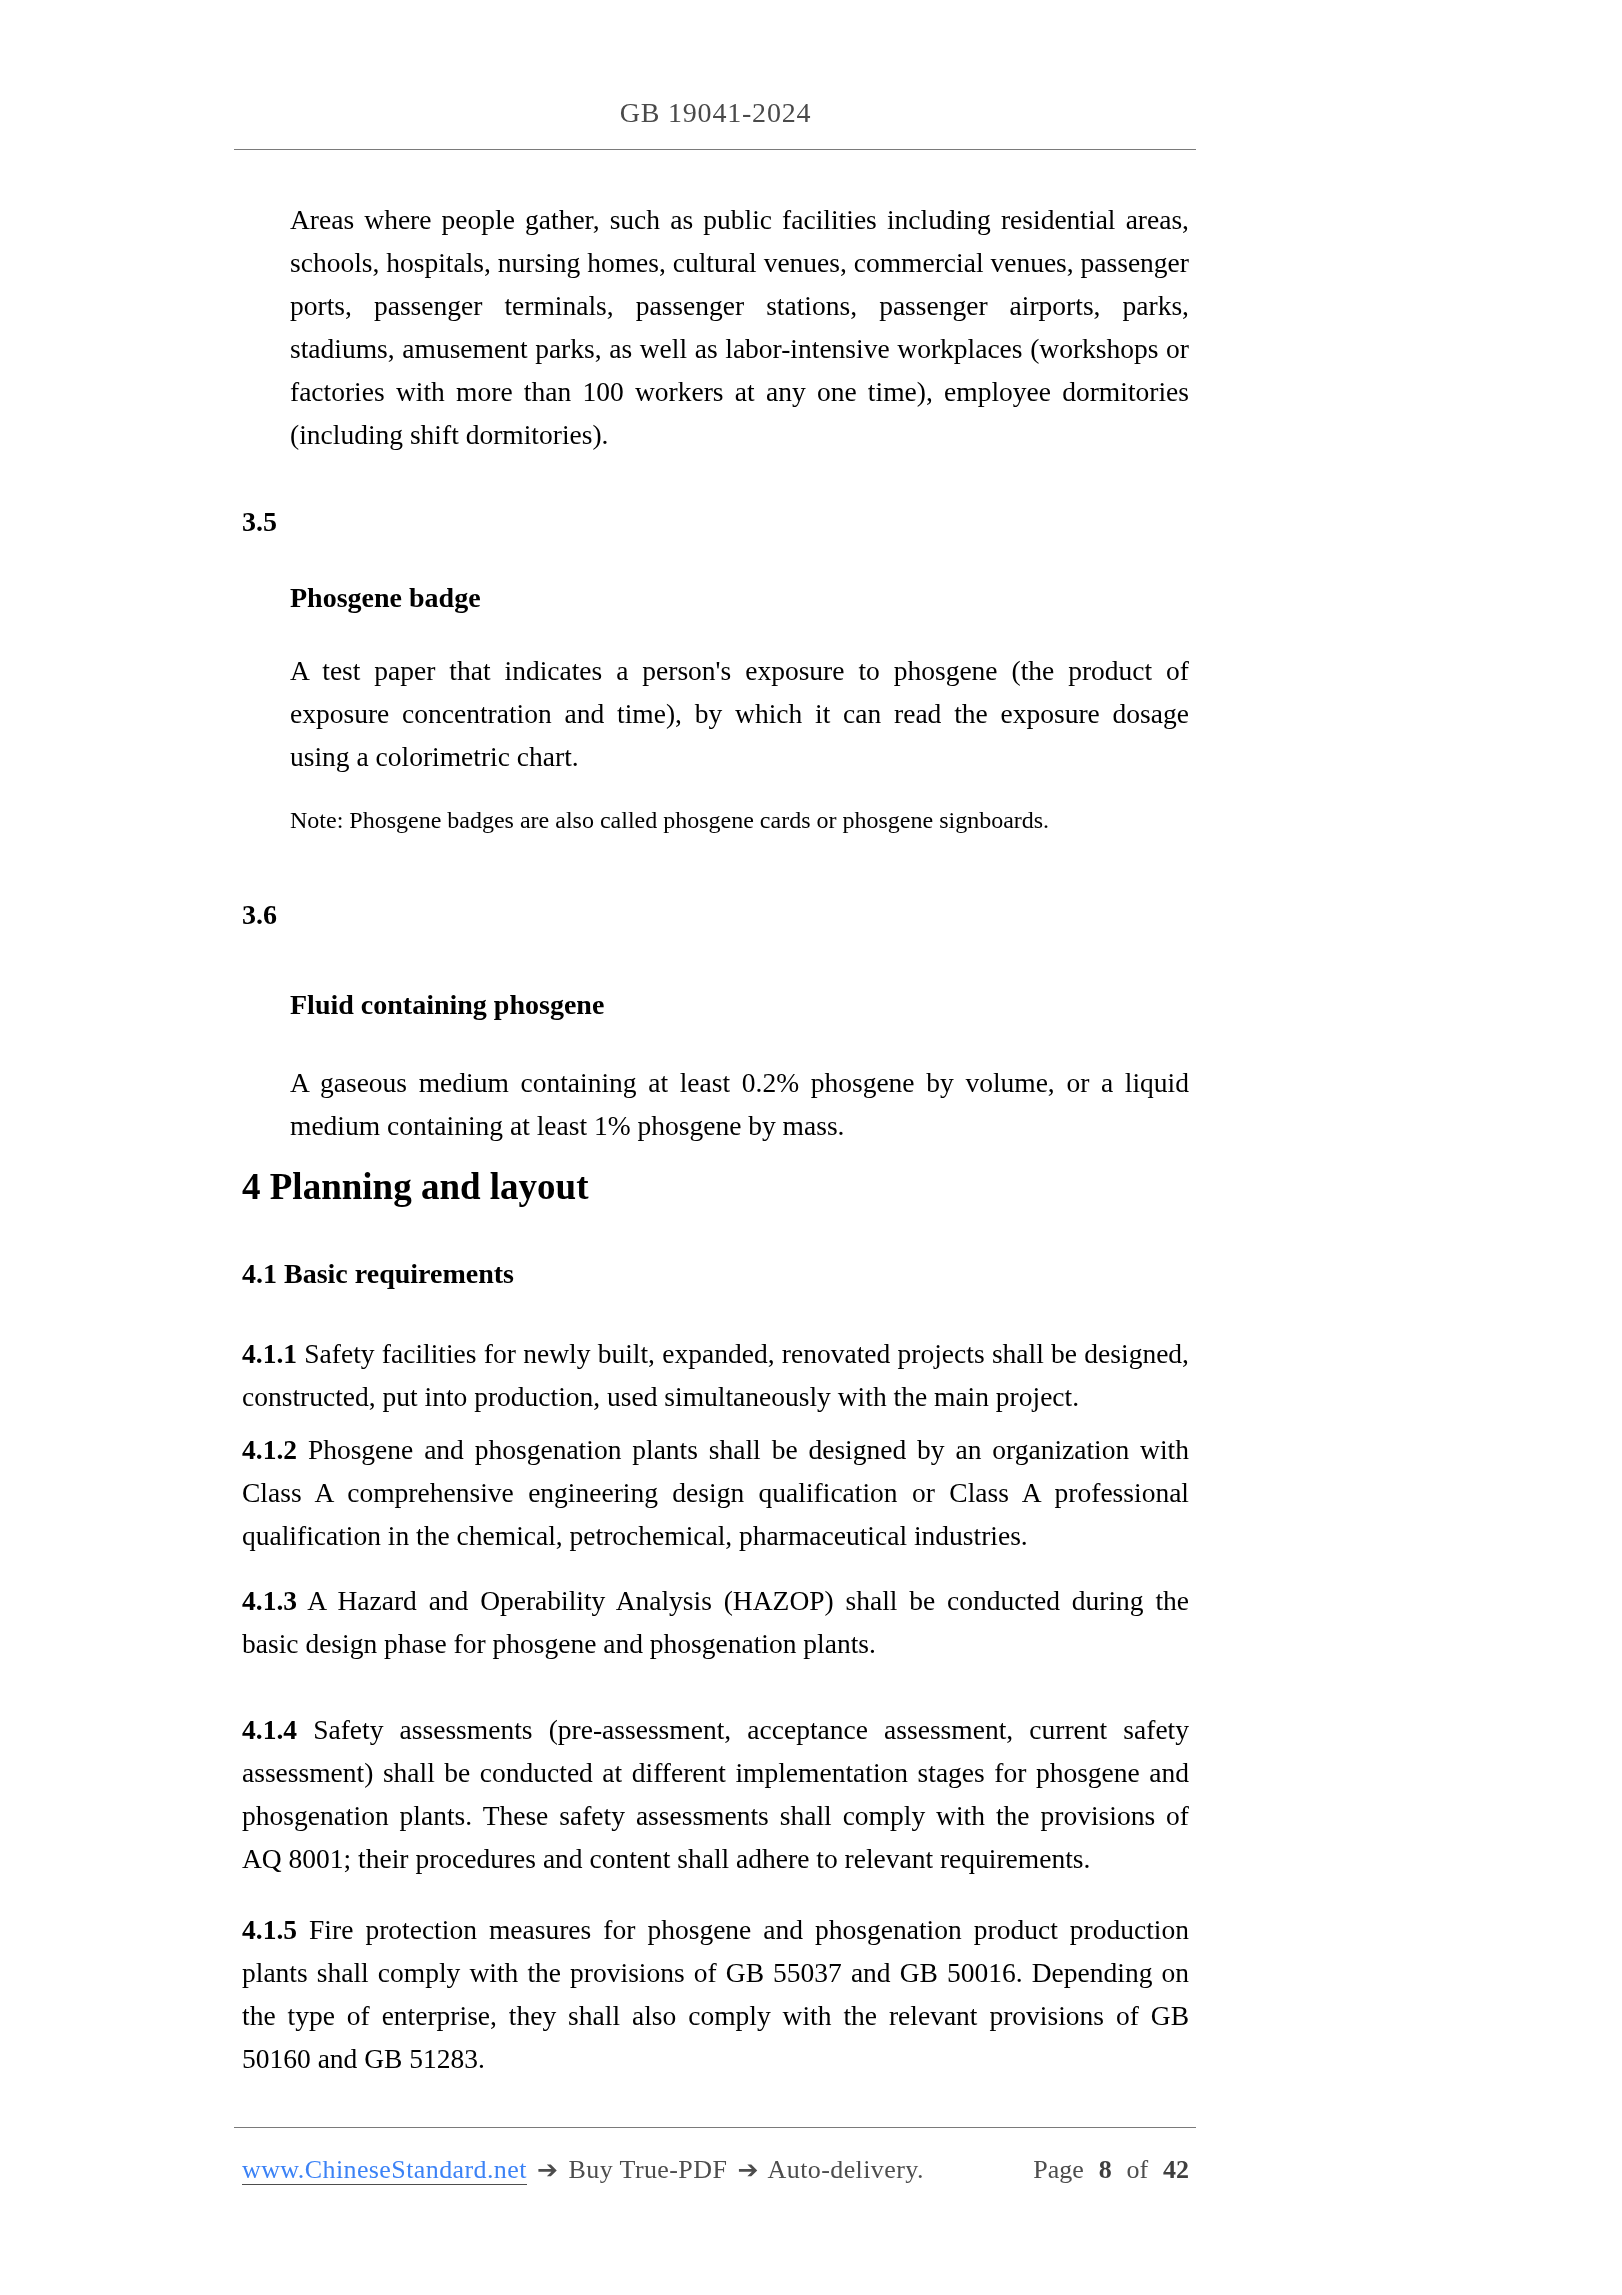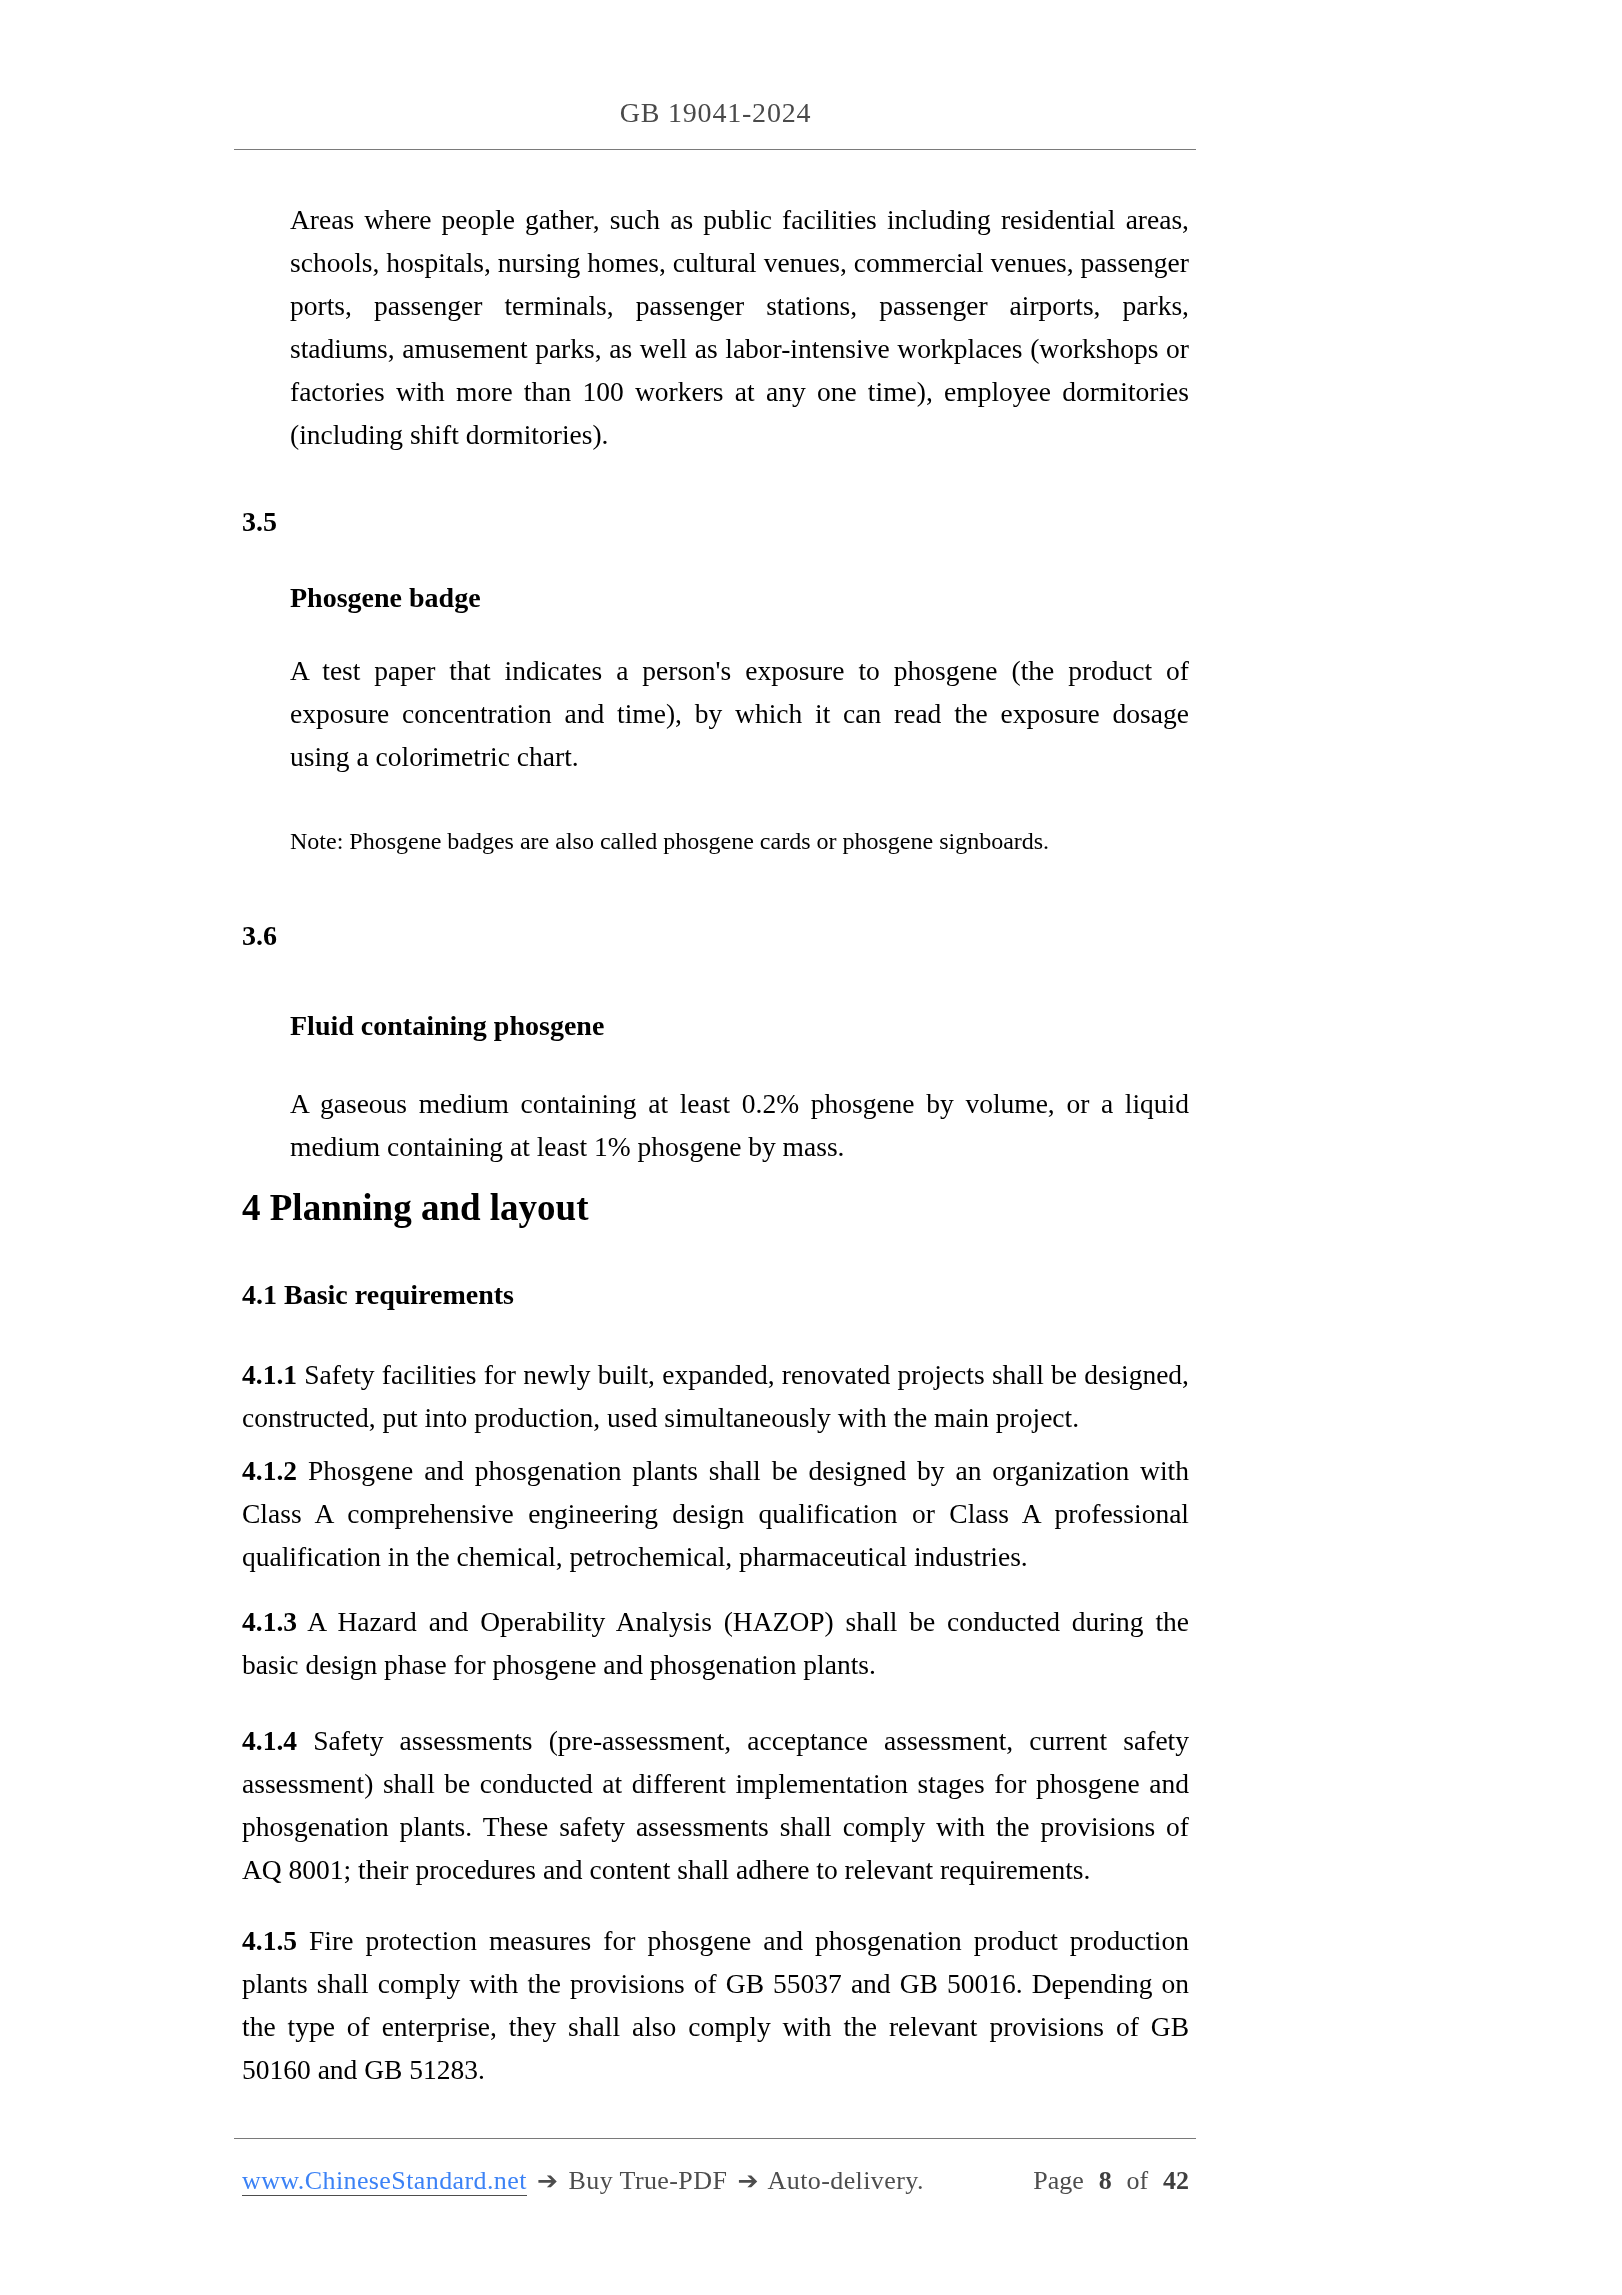--- a/index.html
+++ b/index.html
@@ -46,21 +46,21 @@
   }
   .term-title {
     margin-top: 33px;
     margin-left: 48px;
     font-size: 28px;
     line-height: 43px;
     font-weight: bold;
   }
   .definition { margin-top: 30px; }
   .note {
-    margin-top: 43px;
+    margin-top: 22px;
     margin-left: 48px;
     font-size: 24px;
     line-height: 40px;
   }
   .clause-36 { margin-top: 53px; }
   .term-36 { margin-top: 47px; }
   .def-36 { margin-top: 35px; }
   .section-heading {
     margin-top: 11.7px;
     font-size: 37px;
@@ -70,21 +70,21 @@
   .subsection-heading {
     margin-top: 38px;
     font-size: 28px;
     line-height: 43px;
     font-weight: bold;
   }
   .req { margin-top: 33px; }
   .req-411 { margin-top: 37px; }
   .req-412 { margin-top: 10px; }
   .req-413 { margin-top: 22px; }
-  .req-414 { margin-top: 33px; font-family: Liberation Serif, serif; }
+  .req-414 { margin-top: 43px; font-family: Liberation Serif, serif; }
   .req-415 { margin-top: 28px; }
   .req-num { font-weight: bold; }
   .footer-rule { margin-top: 47px; }
   .doc-footer {
     margin-top: 27px;
     display: flex;
     justify-content: space-between;
     align-items: baseline;
     font-size: 26px;
     color: #4d4d4d;

